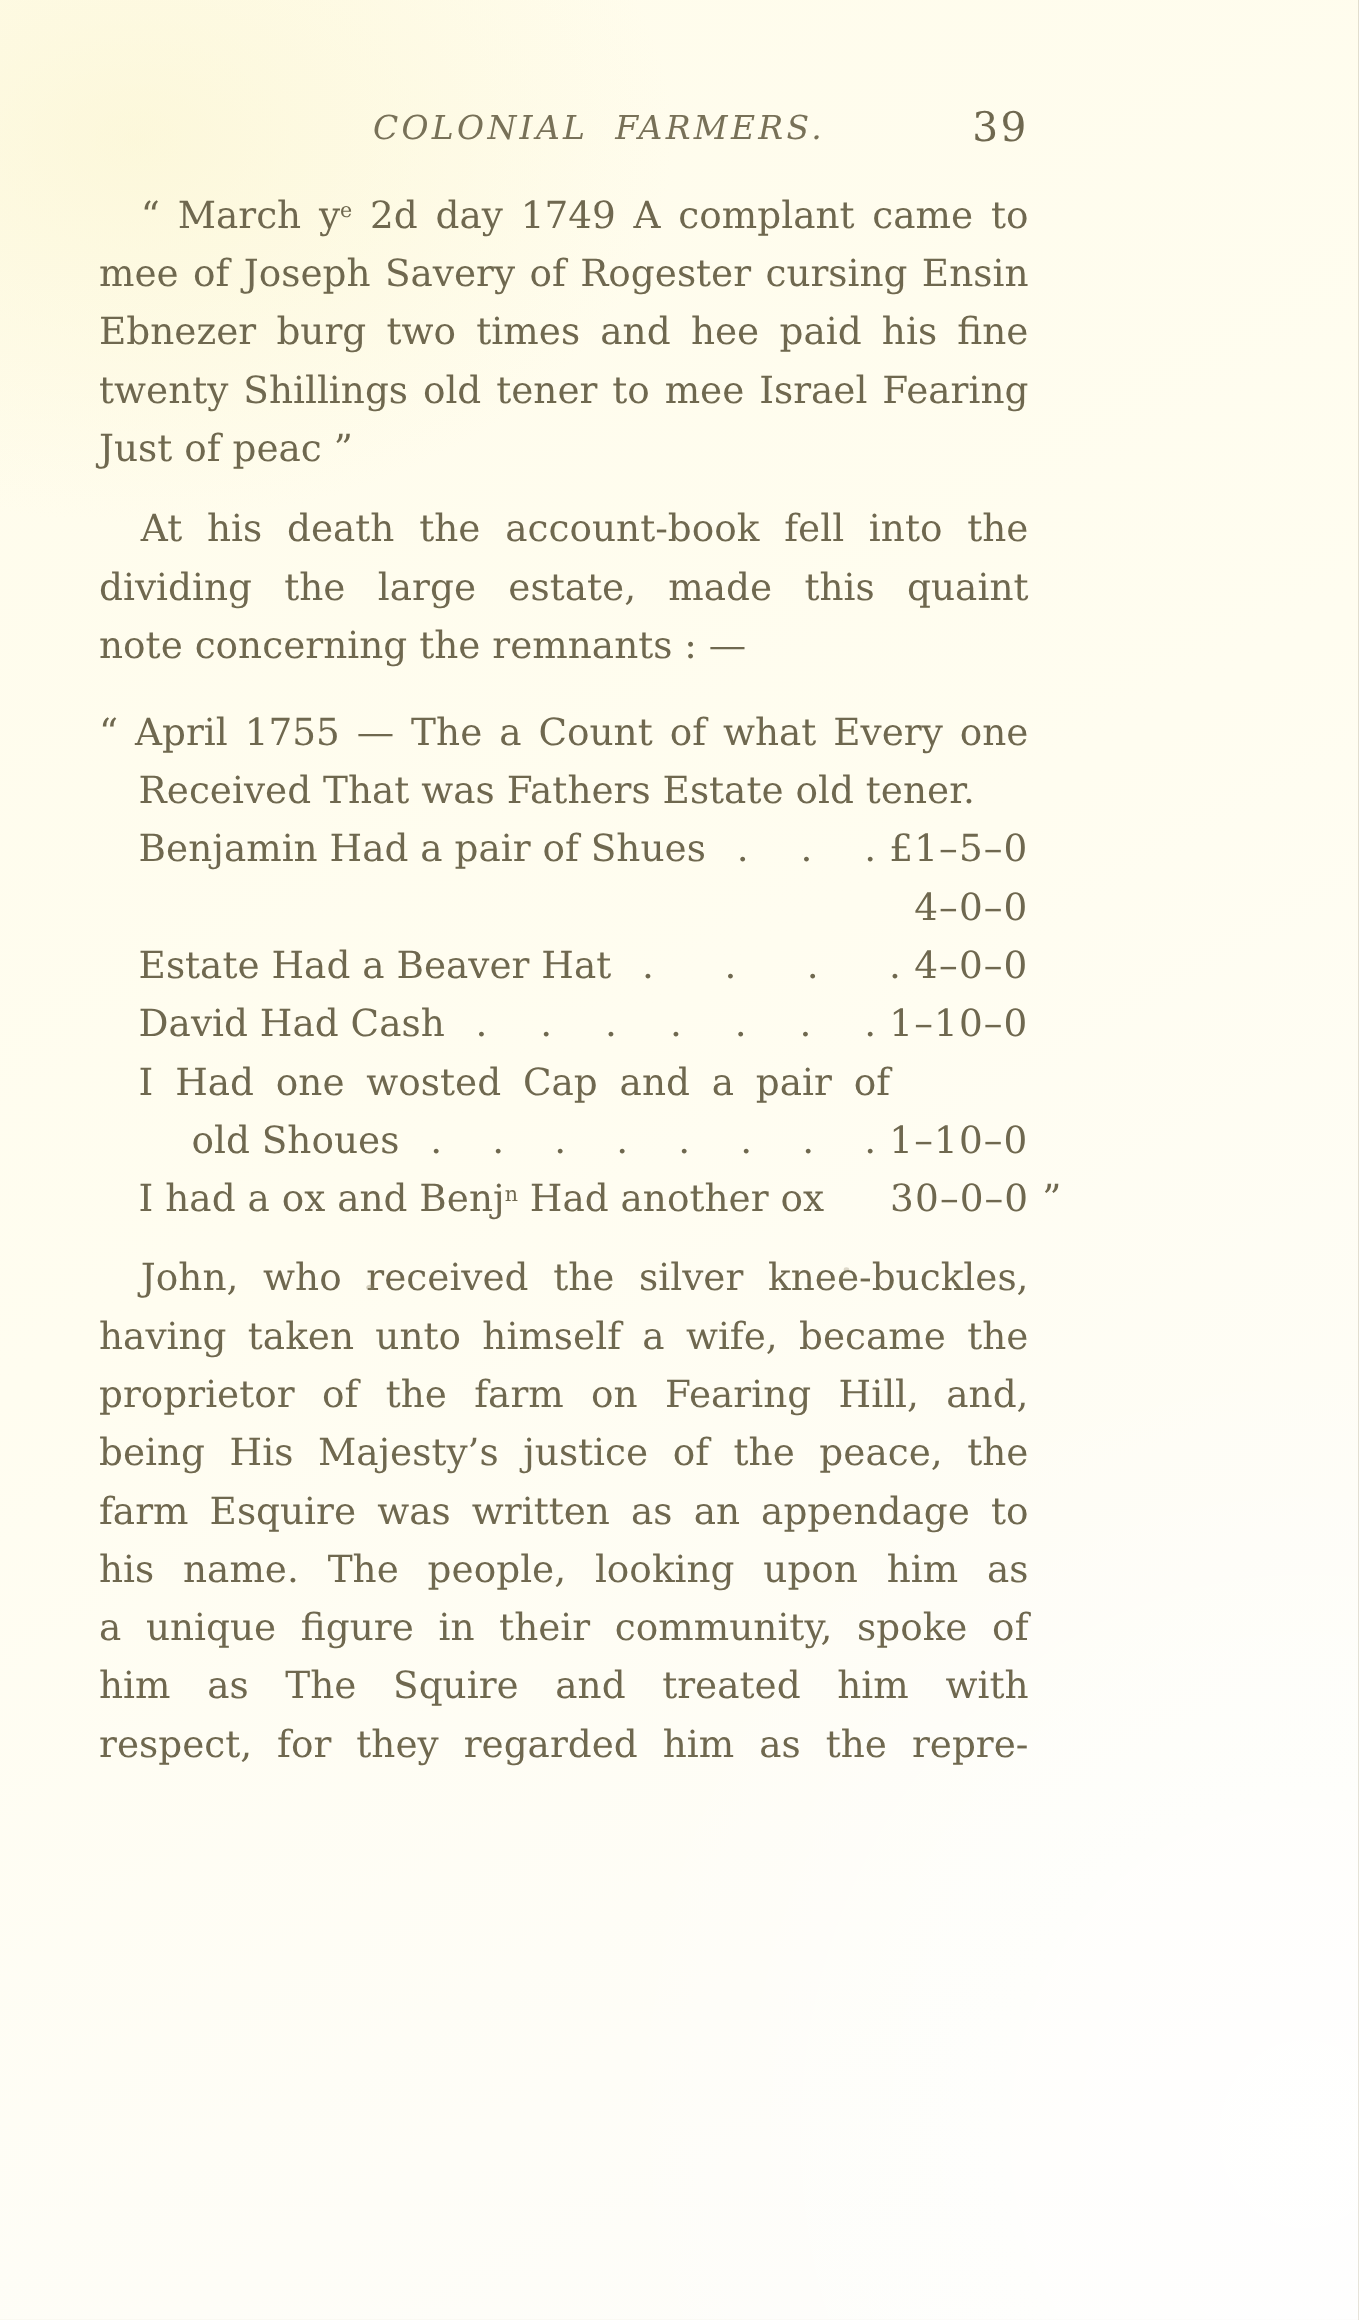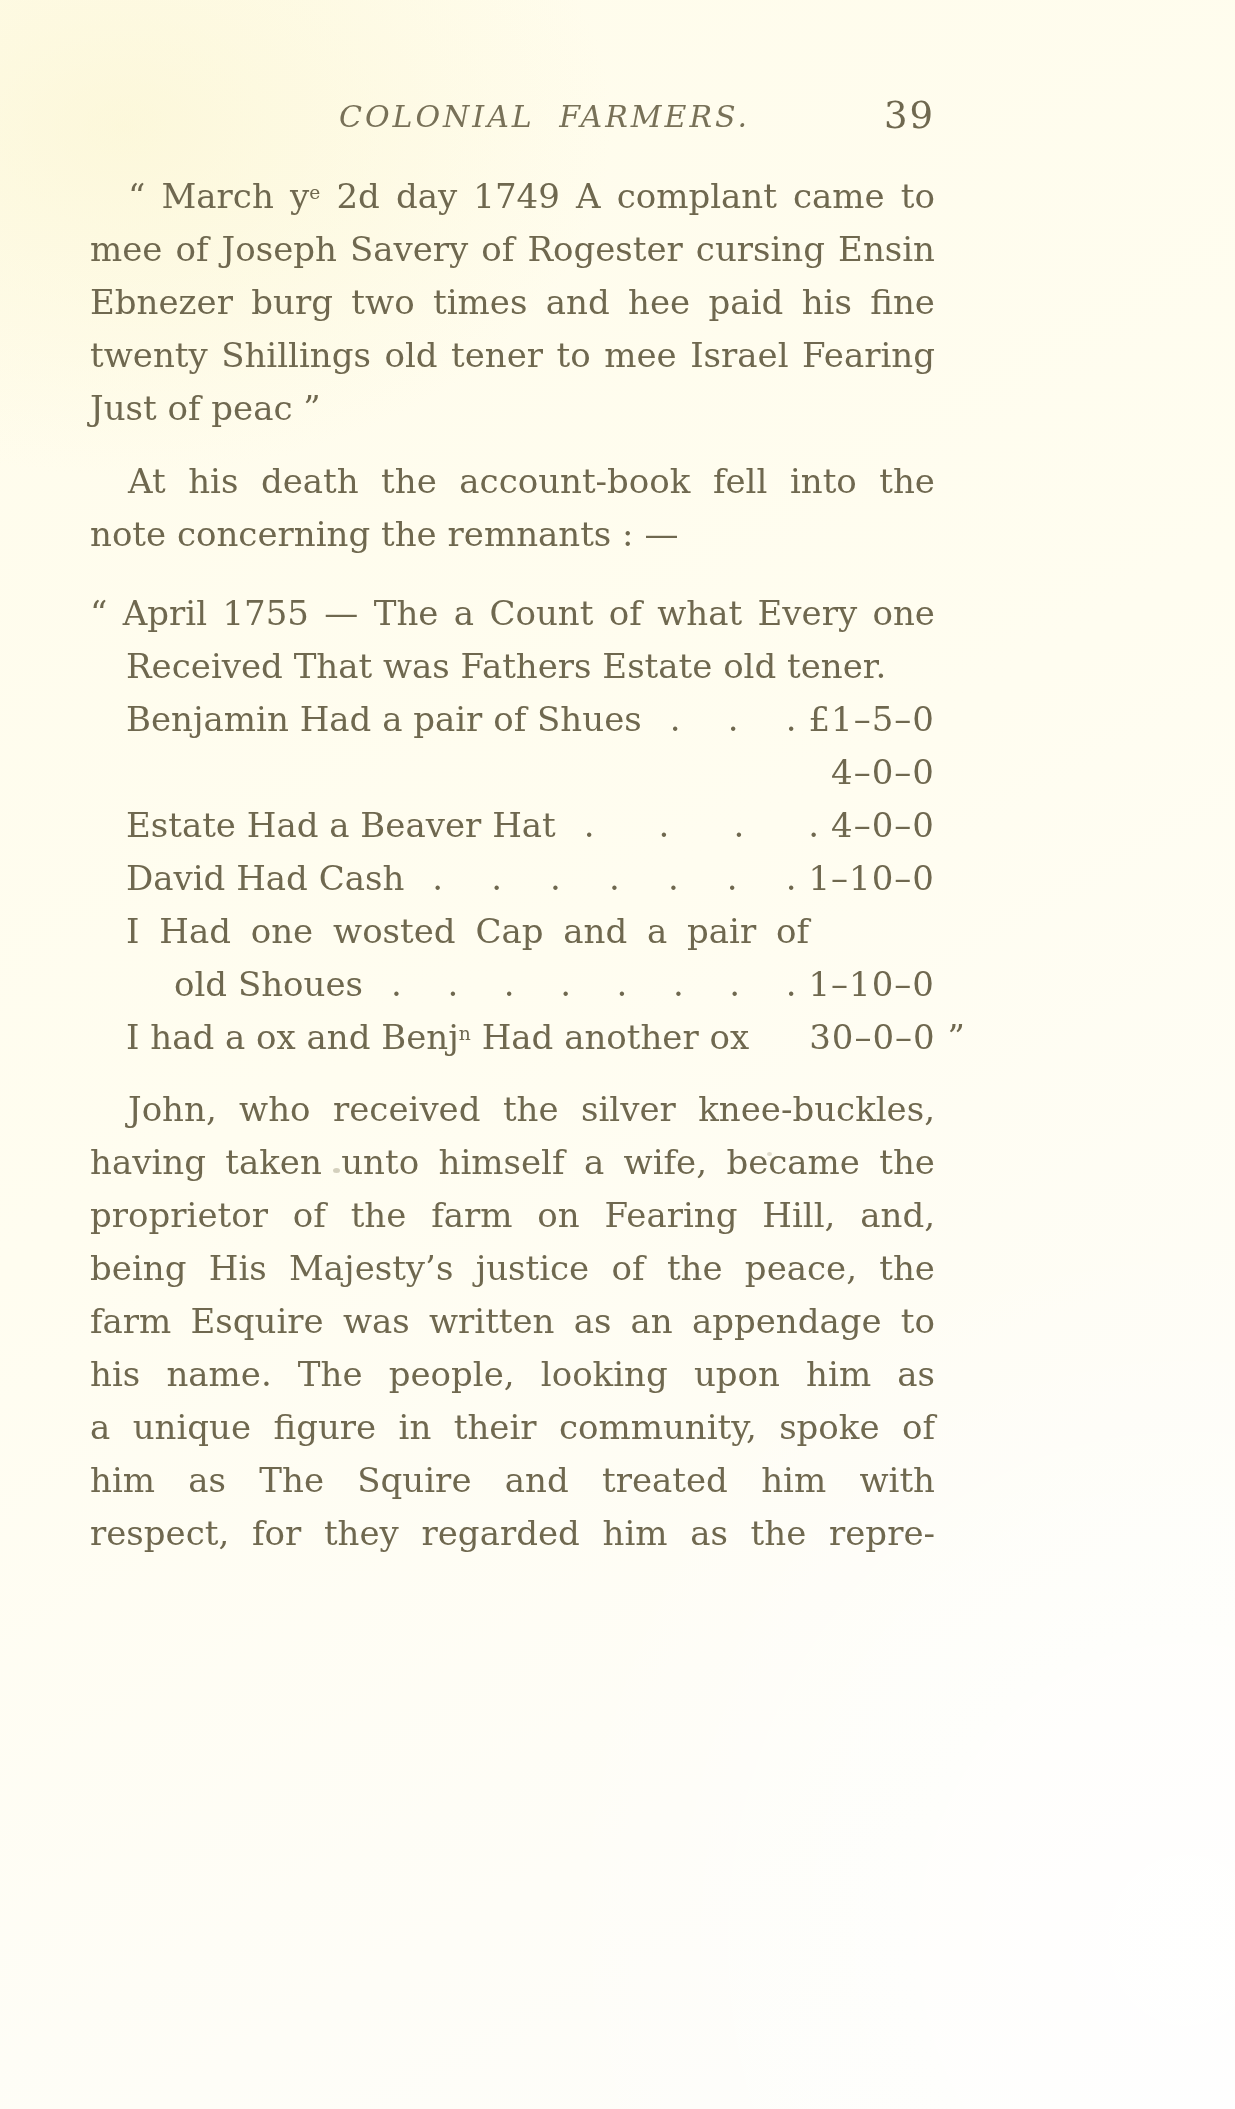--- a/index.html
+++ b/index.html
@@ -60,20 +60,21 @@
     <div class="para" id="p1">
       <div class="line j ind-p"><span>“ March y</span><sup class="sup">e</sup><span> 2d day 1749 A complant came to</span></div>
       <div class="line j">mee of Joseph Savery of Rogester cursing Ensin</div>
       <div class="line j">Ebnezer burg two times and hee paid his fine</div>
       <div class="line j">twenty Shillings old tener to mee Israel Fearing</div>
       <div class="line">Just of peac ”</div>
     </div>
 
     <div class="para" id="p2">
       <div class="line j ind-p">At his death the account-book fell into the</div>
+      <div class="line j">dividing the large estate, made this quaint</div>
       <div class="line">note concerning the remnants : —</div>
     </div>
 
     <div class="para" id="acct">
       <div class="line j">“ April 1755 — The a Count of what Every one</div>
       <div class="line ind-a">Received That was Fathers Estate old tener.</div>
 
       <div class="line acct-row ind-a">
         <span class="acct-text">Benjamin Had a pair of Shues</span>
         <span class="dots">. . .</span>

